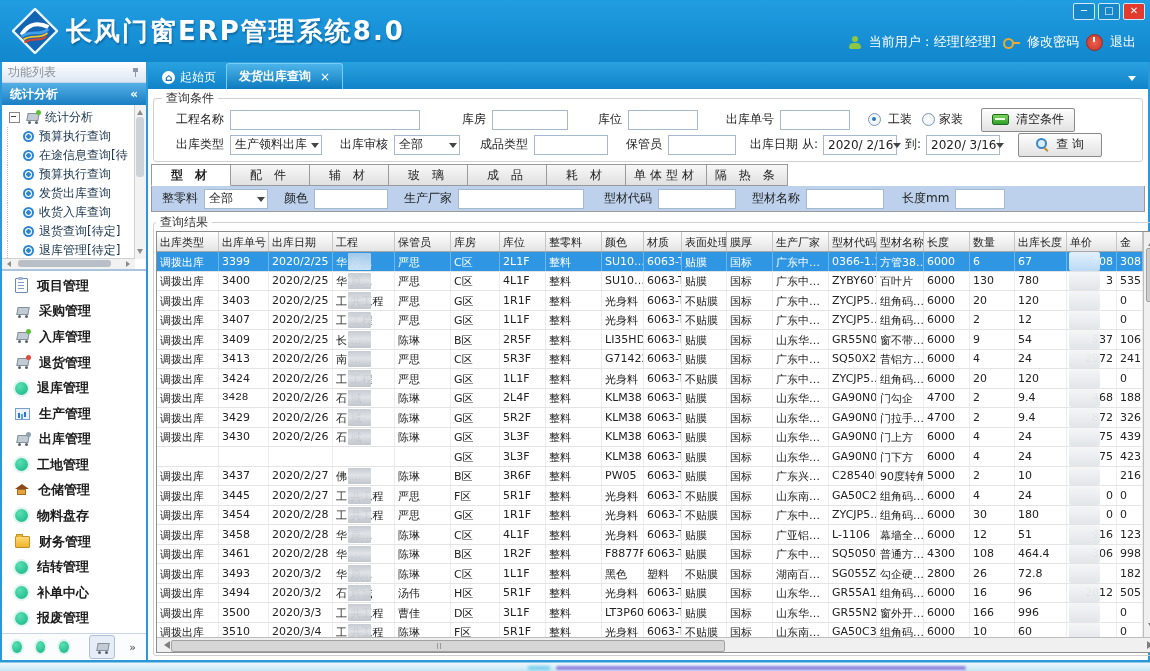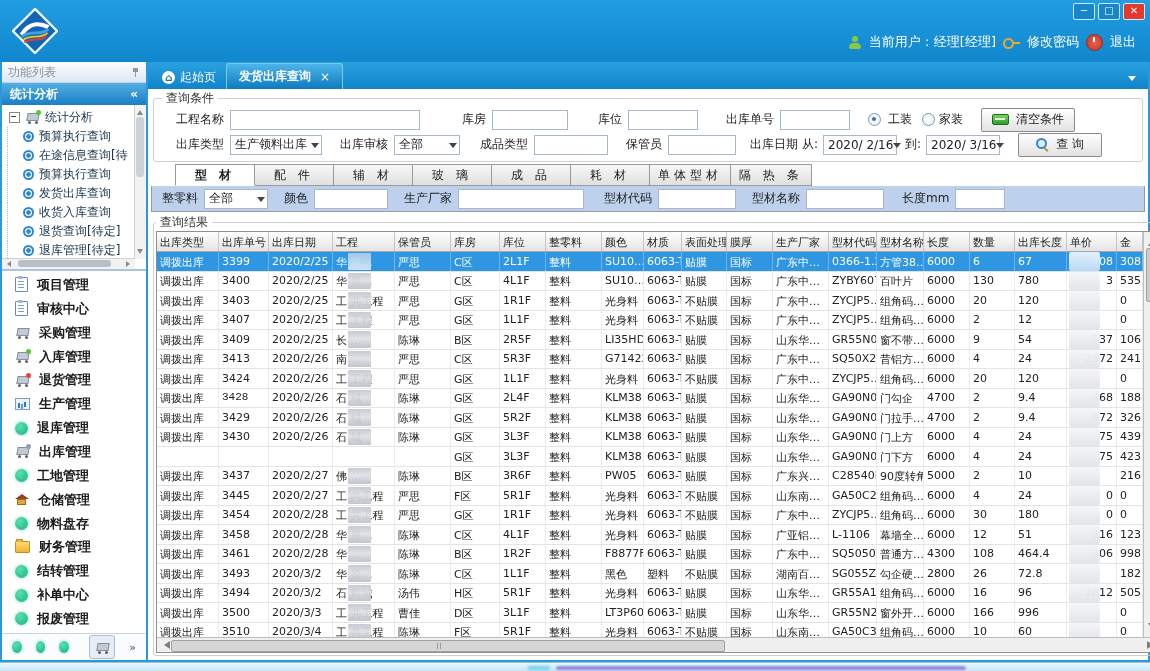--- a/index.html
+++ b/index.html
@@ -100,21 +100,21 @@
   .q-row{display:flex;align-items:center;height:25px;white-space:nowrap;}
   .q-lab{text-align:right;flex:none;}
   .txt{height:18px;border:1px solid #a6b8cc;padding:0 3px;font:inherit;font-size:12px;background:#fff;box-sizing:content-box;}
   .sel{height:20px;border:1px solid #a6b8cc;background:#fff;display:flex;align-items:center;justify-content:space-between;
        padding:0 2px 0 4px;box-sizing:border-box;cursor:pointer;}
   .btn{border:1px solid #8a8a8a;background:linear-gradient(#fefefe,#e2e2e2);height:22px;display:flex;gap:7px;align-items:center;
        padding:0 10px;border-radius:2px;cursor:pointer;font-size:12px;}
   .radio{width:11px;height:11px;border-radius:50%;border:1px solid #7a98b8;background:radial-gradient(#fff,#e4edf5);position:relative;flex:none;cursor:pointer;}
   .radio.on::after{content:"";position:absolute;left:2.5px;top:2.5px;width:4px;height:4px;border-radius:50%;background:#2a77c0;}
   
-  .mat-tabs{height:22px;flex:none;display:flex;padding-left:3px;margin-top:2px;margin-left:24px;}
+  .mat-tabs{height:22px;flex:none;display:flex;padding-left:3px;margin-top:2px;}
   .mat-tab{min-width:62px;text-align:center;border:1px solid #9a9a9a;background:linear-gradient(#f8f8f8,#e0e0e0);
            line-height:20px;padding:0 8px;letter-spacing:4px;cursor:pointer;border-left-width:0;}
   .mat-tab:first-child{border-left-width:1px;}
   .mat-tab.active{background:#fff;border-bottom-color:#fff;font-weight:bold;}
   .subfilter{height:25px;flex:none;background:#bdd1ec;display:flex;align-items:center;gap:6px;padding:0 10px;
              border:1px solid #9a9a9a;border-top:none;margin:0 3px;white-space:nowrap;}
   
   .results{flex:1;min-height:0;display:flex;flex-direction:column;margin:2px 5px 4px;}
   .results .group-res{flex:1;min-height:0;display:flex;flex-direction:column;border:1px solid #d0d0d0;border-radius:3px;padding:0 2px 2px;}
   .table-wrap{flex:1;min-height:0;border:1px solid #8f8f8f;display:flex;flex-direction:column;position:relative;overflow:hidden;}
@@ -154,20 +154,21 @@
 <body>
 
 <div class="titlebar">
   <svg class="logo" viewBox="0 0 48 48">
     <path d="M24 1 L47 24 L24 47 L1 24 Z" fill="#1464b4" stroke="#eaf6ff" stroke-width="2.5"></path>
     <path d="M10 28 C18 14 30 16 38 20" stroke="#ffffff" stroke-width="4.5" fill="none"></path>
     <path d="M10 30 C20 22 30 30 38 22" stroke="#3f9fe8" stroke-width="3" fill="none"></path>
     <path d="M12 33 C20 27 30 33 37 26" stroke="#f5c324" stroke-width="2" fill="none"></path>
     <path d="M13 36 C21 30 30 36 36 29" stroke="#d8432a" stroke-width="2" fill="none"></path>
   </svg>
+  <div class="app-title">长风门窗ERP管理系统8.0</div>
   <div class="win-controls">
     <div class="win-btn">─</div>
     <div class="win-btn">□</div>
     <div class="win-btn close">✕</div>
   </div>
   <div class="user-strip">
     <span class="ic i-person"></span>
     <span>当前用户：经理[经理]</span>
     <span class="ic i-key"></span>
     <a class="toplink">修改密码</a>
@@ -242,46 +243,42 @@
         <span class="thumb"></span>
         <span class="arr rt"></span>
       </div>
     </div>
     <div class="module-list" id="module-list">
         <div class="module">
           <div class="ic i-clipboard"></div>
           <div>项目管理</div>
         </div>
         <div class="module">
-          <div class="ic i-clipboard"></div>
-          <div>审核中心</div>
-        </div>
-        <div class="module">
           <div class="ic i-cart" style="position: relative;"></div>
           <div>采购管理</div>
         </div>
         <div class="module">
           <div class="ic i-cart" style="position: relative;">
             <div class="dotlet dl-green"></div>
           </div>
           <div>入库管理</div>
         </div>
         <div class="module">
           <div class="ic i-cart" style="position: relative;">
             <div class="dotlet dl-red"></div>
           </div>
           <div>退货管理</div>
         </div>
         <div class="module">
+          <div class="ic i-dot"></div>
+          <div>退库管理</div>
+        </div>
+        <div class="module">
           <div class="ic i-chart"></div>
           <div>生产管理</div>
-        </div>
-        <div class="module">
-          <div class="ic i-dot"></div>
-          <div>退库管理</div>
         </div>
         <div class="module">
           <div class="ic i-cart" style="position: relative;">
             <div class="dotlet dl-grey"></div>
           </div>
           <div>出库管理</div>
         </div>
         <div class="module">
           <div class="ic i-dot"></div>
           <div>工地管理</div>

